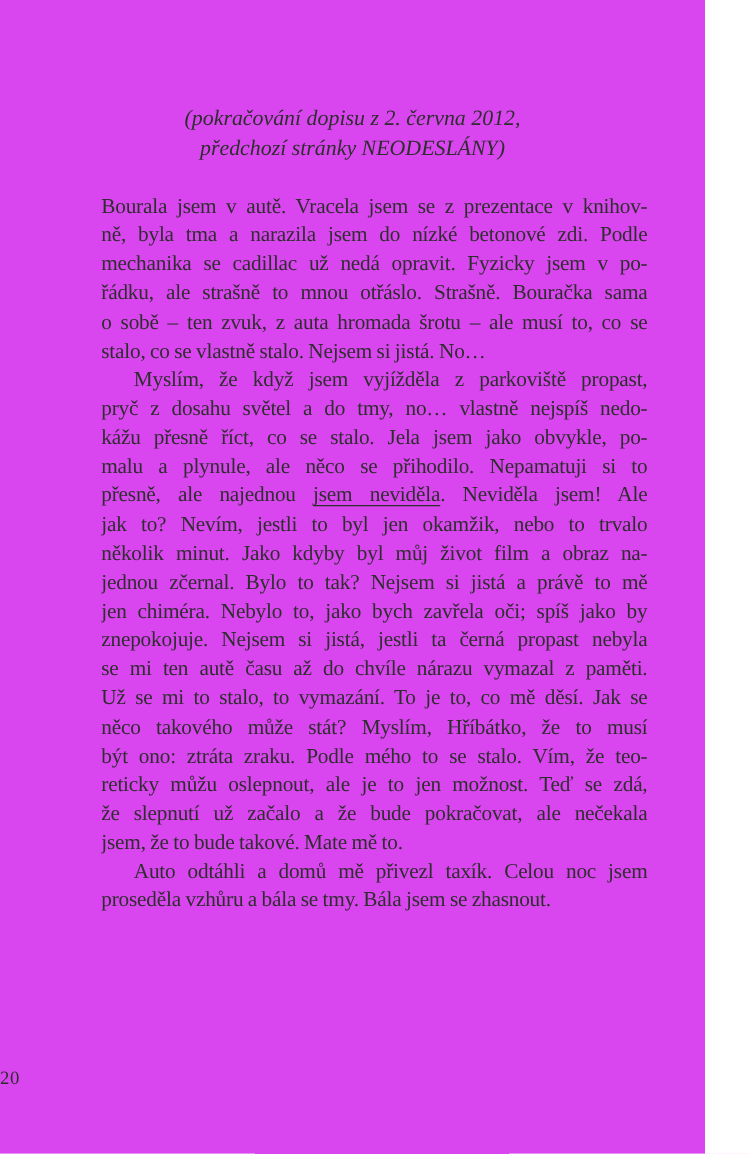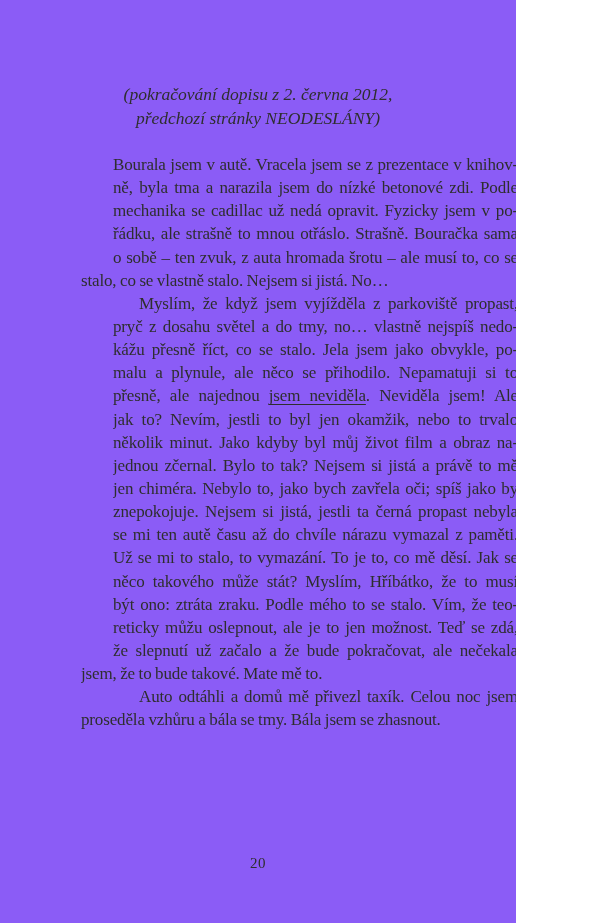--- a/index.html
+++ b/index.html
@@ -1,20 +1,20 @@
 <!DOCTYPE html>
 <html><head>
 <meta charset="utf-8">
 <style>
   html, body { margin: 0; padding: 0; background: #ffffff; }
   .page {
     position: relative;
-    width: 516px;
+    width: 564px;
     height: 923px;
-    background: #8b5cf6;
+    background: #d946ef;
     font-family: "Liberation Serif", serif;
     color: #2e2e2e;
     box-sizing: border-box;
     padding-top: 82px;
     overflow: hidden;
   }
   .header {
     text-align: center;
     font-style: italic;
     font-size: 17.5px;
@@ -28,38 +28,37 @@
     letter-spacing: -0.15px;
     word-spacing: -0.5px;
   }
   .ln {
     height: 23.15px;
     overflow: hidden;
   }
   .just {
     text-align: justify;
     text-align-last: justify;
-    margin-left: 32px;
   }
   .last {
     text-align: center;
     text-align-last: left;
   }
   .ind { padding-left: 26px; }
   .u {
     text-decoration: underline;
     text-underline-offset: 3px;
     text-decoration-thickness: 1px;
   }
   .footer {
     position: absolute;
     left: 0;
     right: 0;
     top: 855px;
-    text-align: center;
+    text-align: left;
     font-size: 15px;
     letter-spacing: 0.5px;
   }
 </style>
 </head>
 <body>
 
 <div class="page">
 
   <div class="header">

